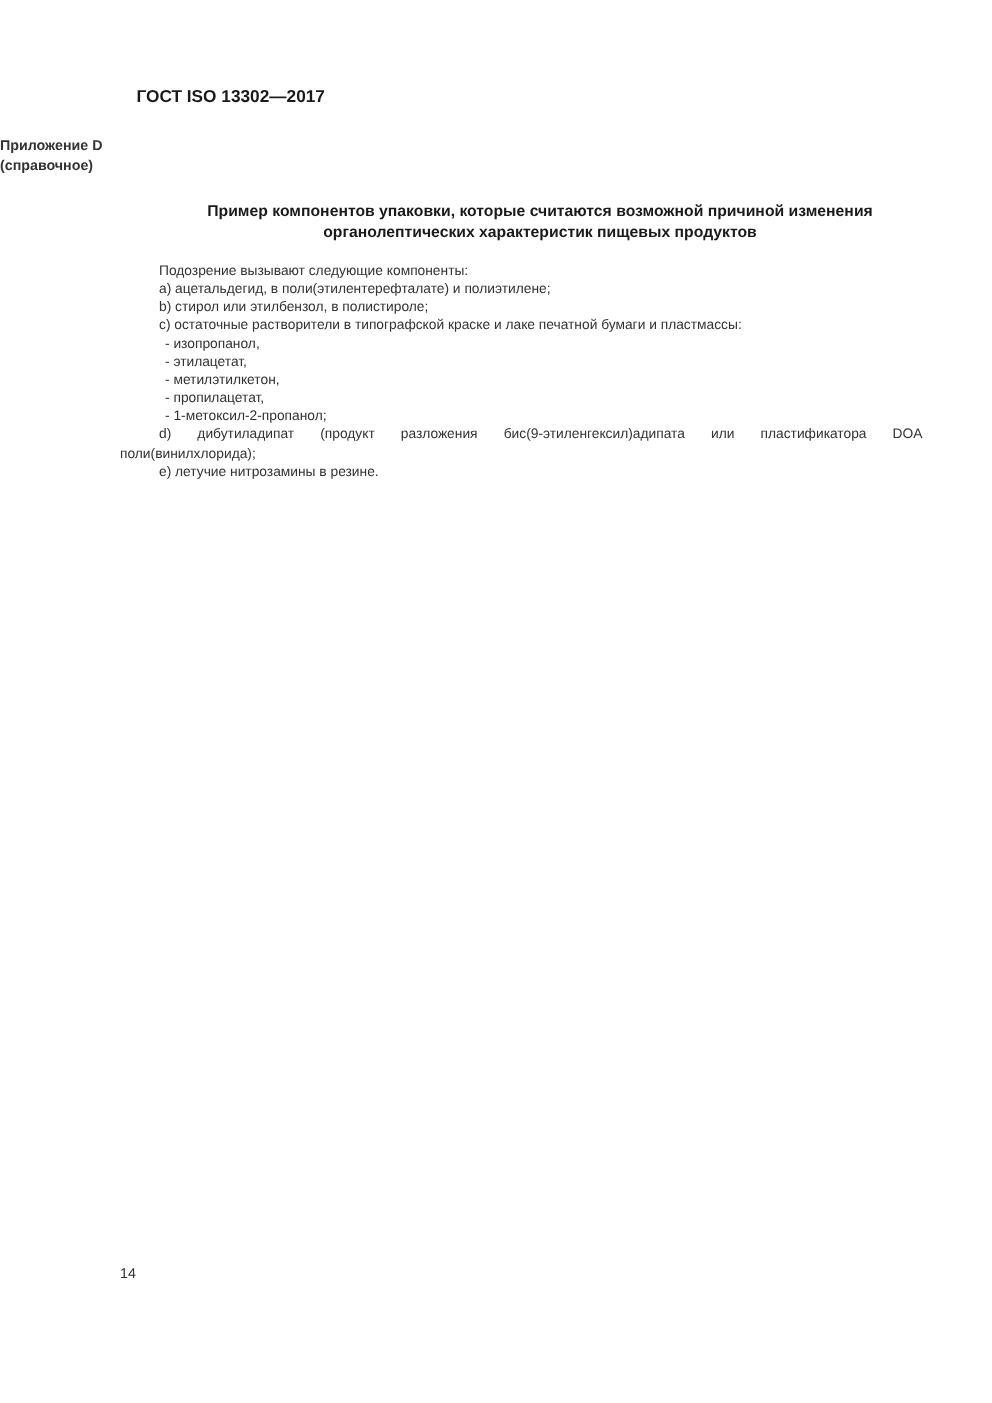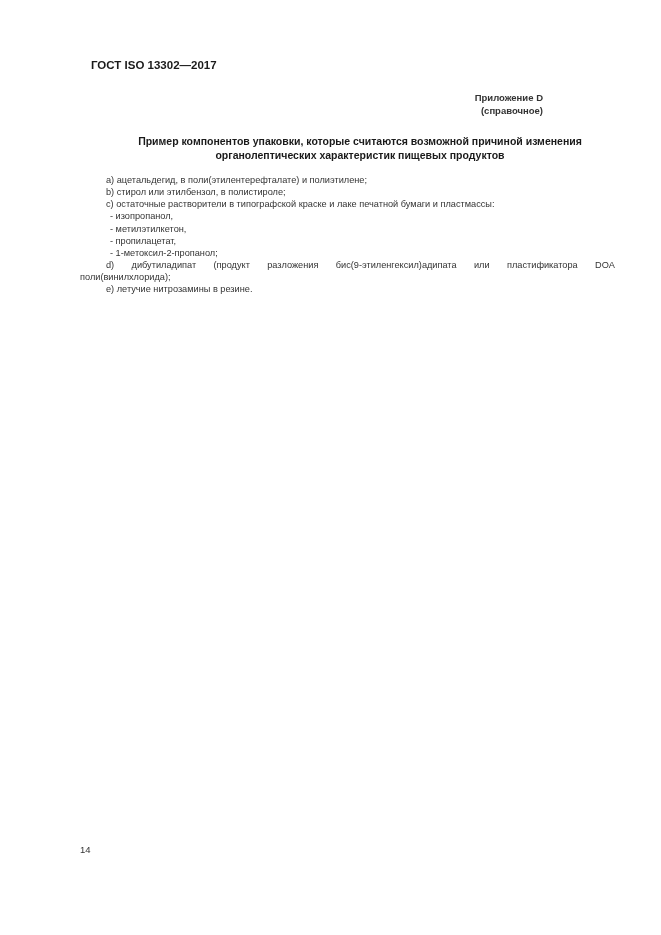--- a/index.html
+++ b/index.html
@@ -1,19 +1,19 @@
 <!DOCTYPE html>
 <html><head>
   <meta charset="utf-8">
   <style>
     html, body { margin: 0; padding: 0; background: #ffffff; }
     body { width: 661px; height: 935px; position: relative; overflow: hidden;
       font-family: "Liberation Sans", sans-serif; color: #222; }
     .header { position: absolute; left: 79px; top: 59px; font-size: 11.5px; font-weight: bold; color: #1a1a1a; margin-left: 12px; }
-    .annex { position: absolute; left: 0; width: 543px; text-align: right; font-size: 9.5px; font-weight: bold; color: #333; }
+    .annex { position: absolute; left: 0; width: 543px; text-align: left; font-size: 9.5px; font-weight: bold; color: #333; }
     .annex-title { top: 92px; }
     .annex-sub { top: 105px; font-weight: bold; }
     .title { position: absolute; left: 96px; width: 528px; top: 134px; text-align: center;
       font-size: 10.5px; font-weight: bold; line-height: 14px; color: #1a1a1a; }
     .body { position: absolute; left: 80px; width: 535px; top: 174px; font-size: 9.2px; line-height: 12.15px; color: #333; }
     .line { white-space: nowrap; }
     .ind { padding-left: 26px; }
     .sub { padding-left: 30px; }
     .just { display: flex; justify-content: space-between; padding-left: 26px; }
     .page-num { position: absolute; left: 80px; top: 844px; font-size: 9.5px; color: #333; }
@@ -25,24 +25,26 @@
 
 <div class="annex annex-title">Приложение D</div>
 <div class="annex annex-sub">(справочное)</div>
 
 <div class="title">
   <div>Пример компонентов упаковки, которые считаются возможной причиной изменения</div>
   <div>органолептических характеристик пищевых продуктов</div>
 </div>
 
 <div class="body">
+  <div class="line ind">Подозрение вызывают следующие компоненты:</div>
   <div class="line ind">a) ацетальдегид, в поли(этилентерефталате) и полиэтилене;</div>
   <div class="line ind">b) стирол или этилбензол, в полистироле;</div>
   <div class="line ind">c) остаточные растворители в типографской краске и лаке печатной бумаги и пластмассы:</div>
   <div class="line sub">- изопропанол,</div>
+  <div class="line sub">- этилацетат,</div>
   <div class="line sub">- метилэтилкетон,</div>
   <div class="line sub">- пропилацетат,</div>
   <div class="line sub">- 1-метоксил-2-пропанол;</div>
   <div class="just">
     <span>d)</span>
     <span>дибутиладипат</span>
     <span>(продукт</span>
     <span>разложения</span>
     <span>бис(9-этиленгексил)адипата</span>
     <span>или</span>

